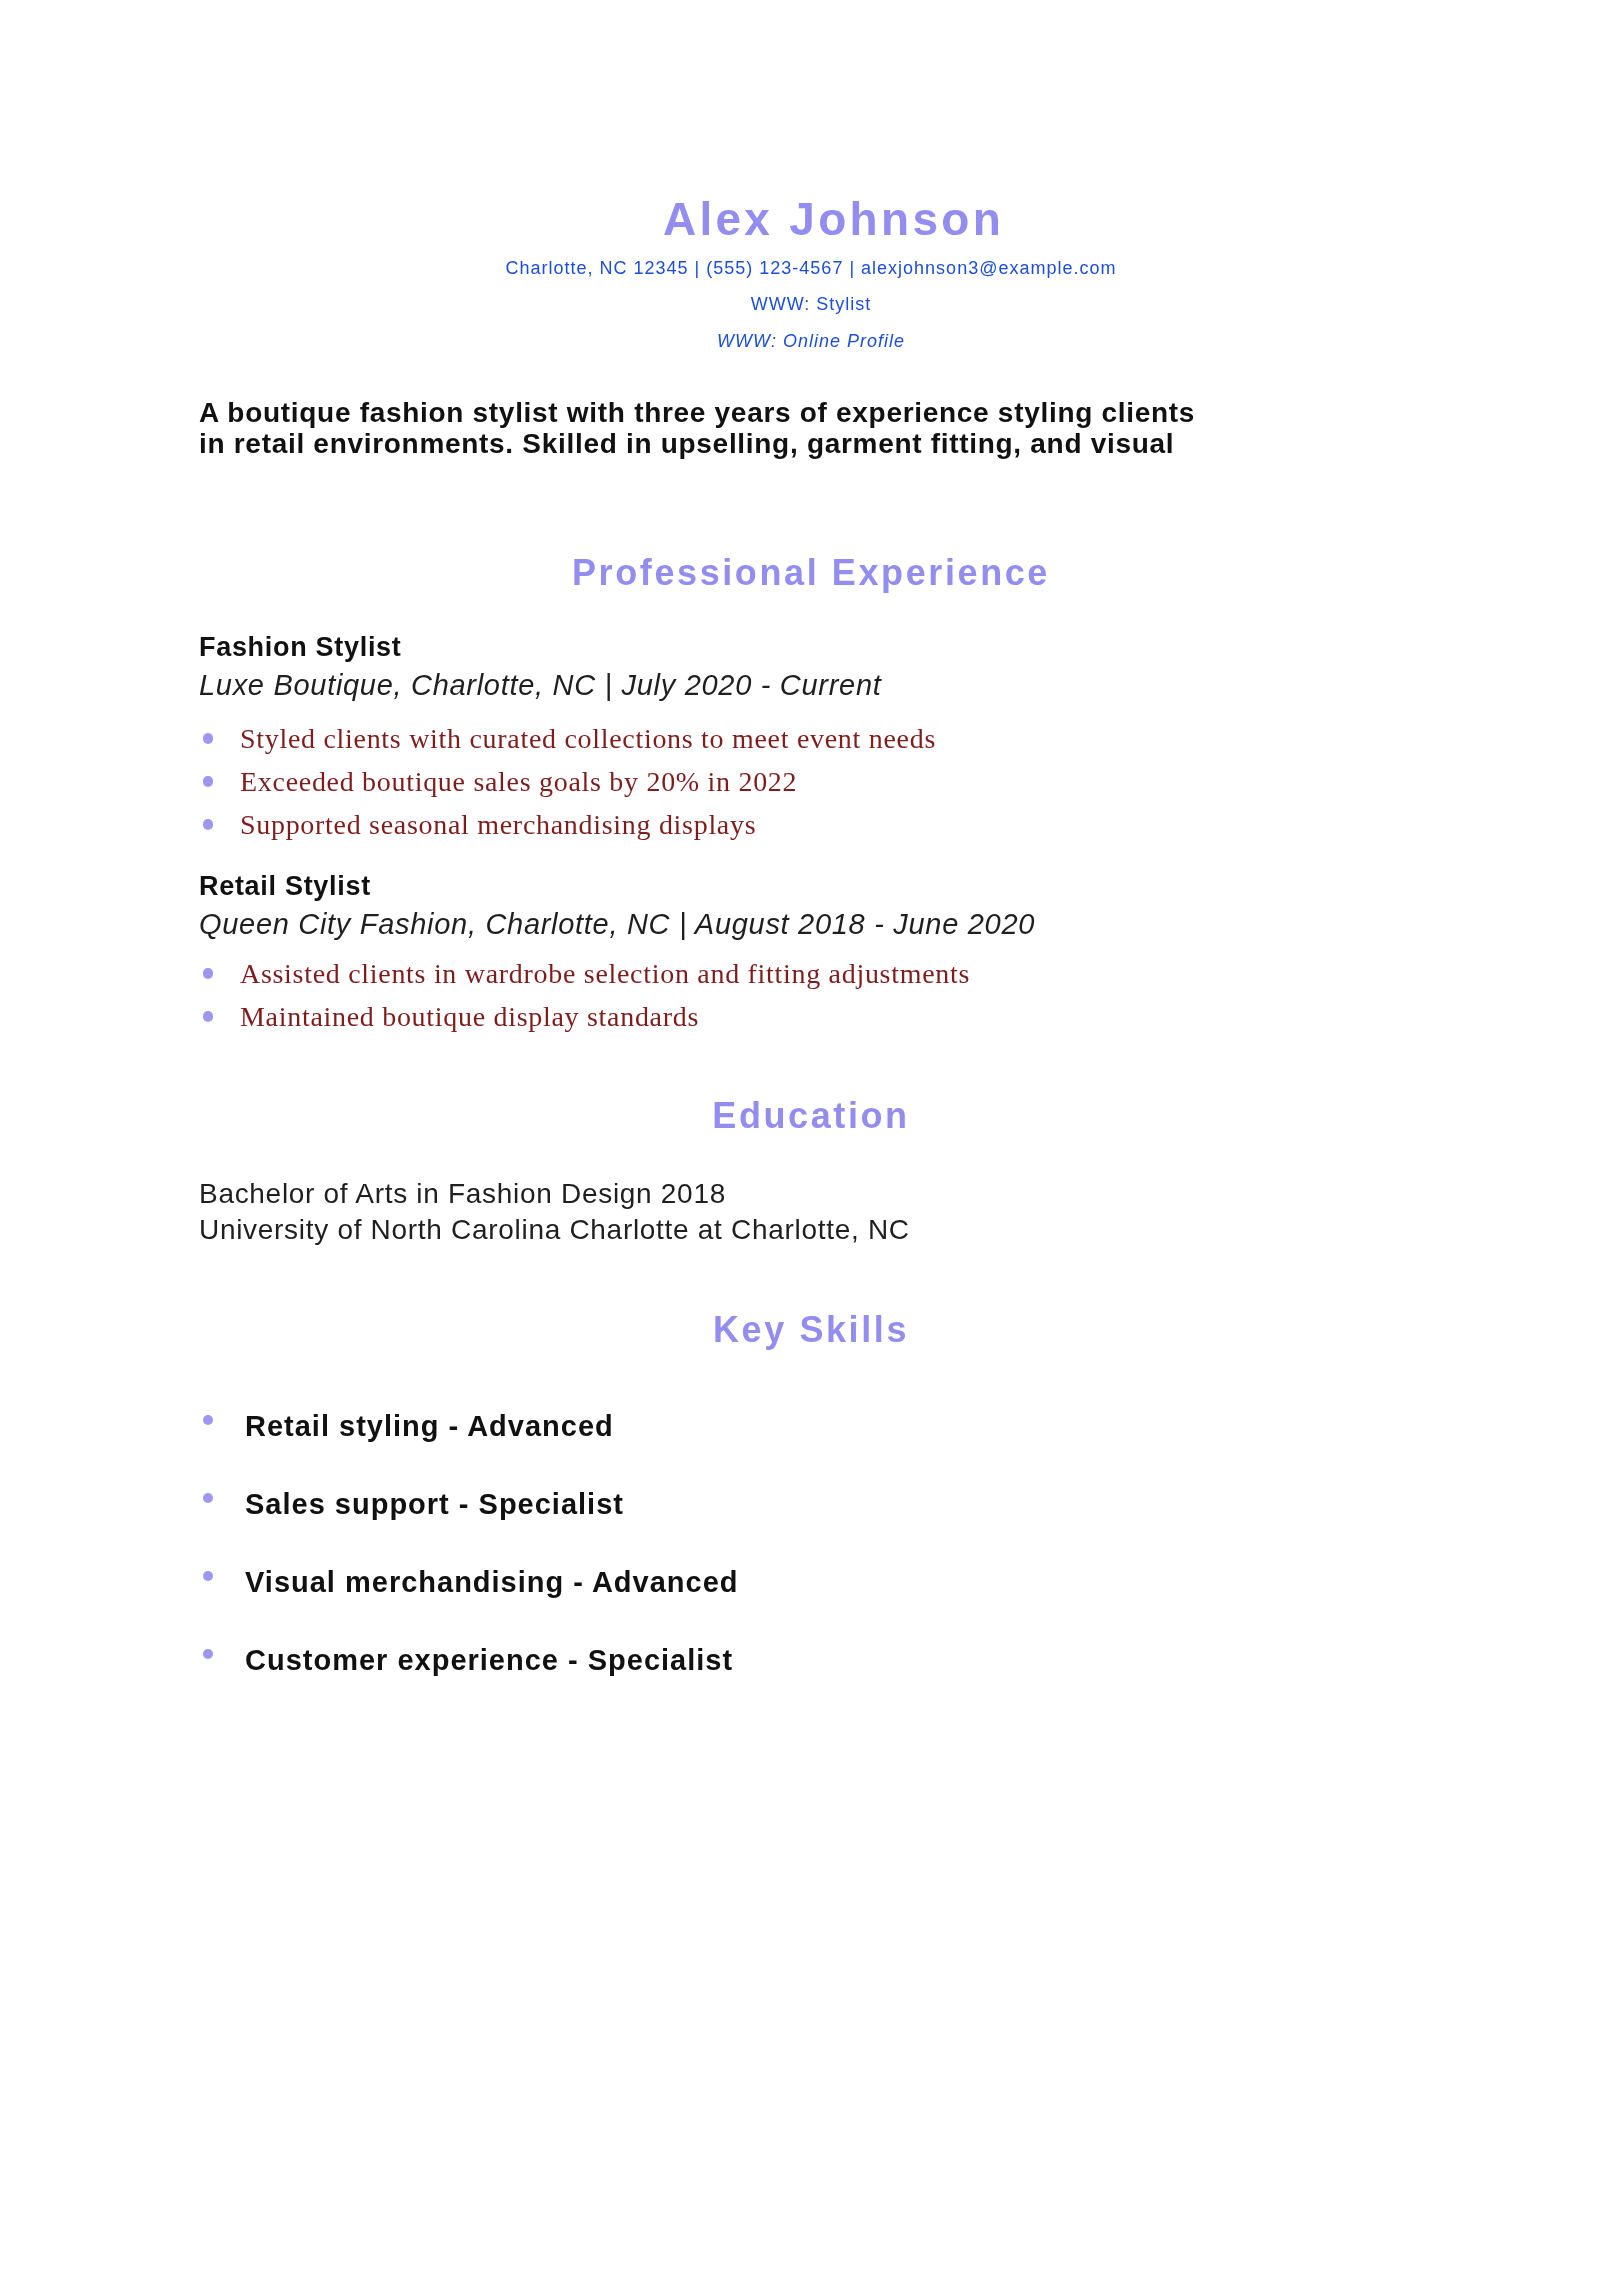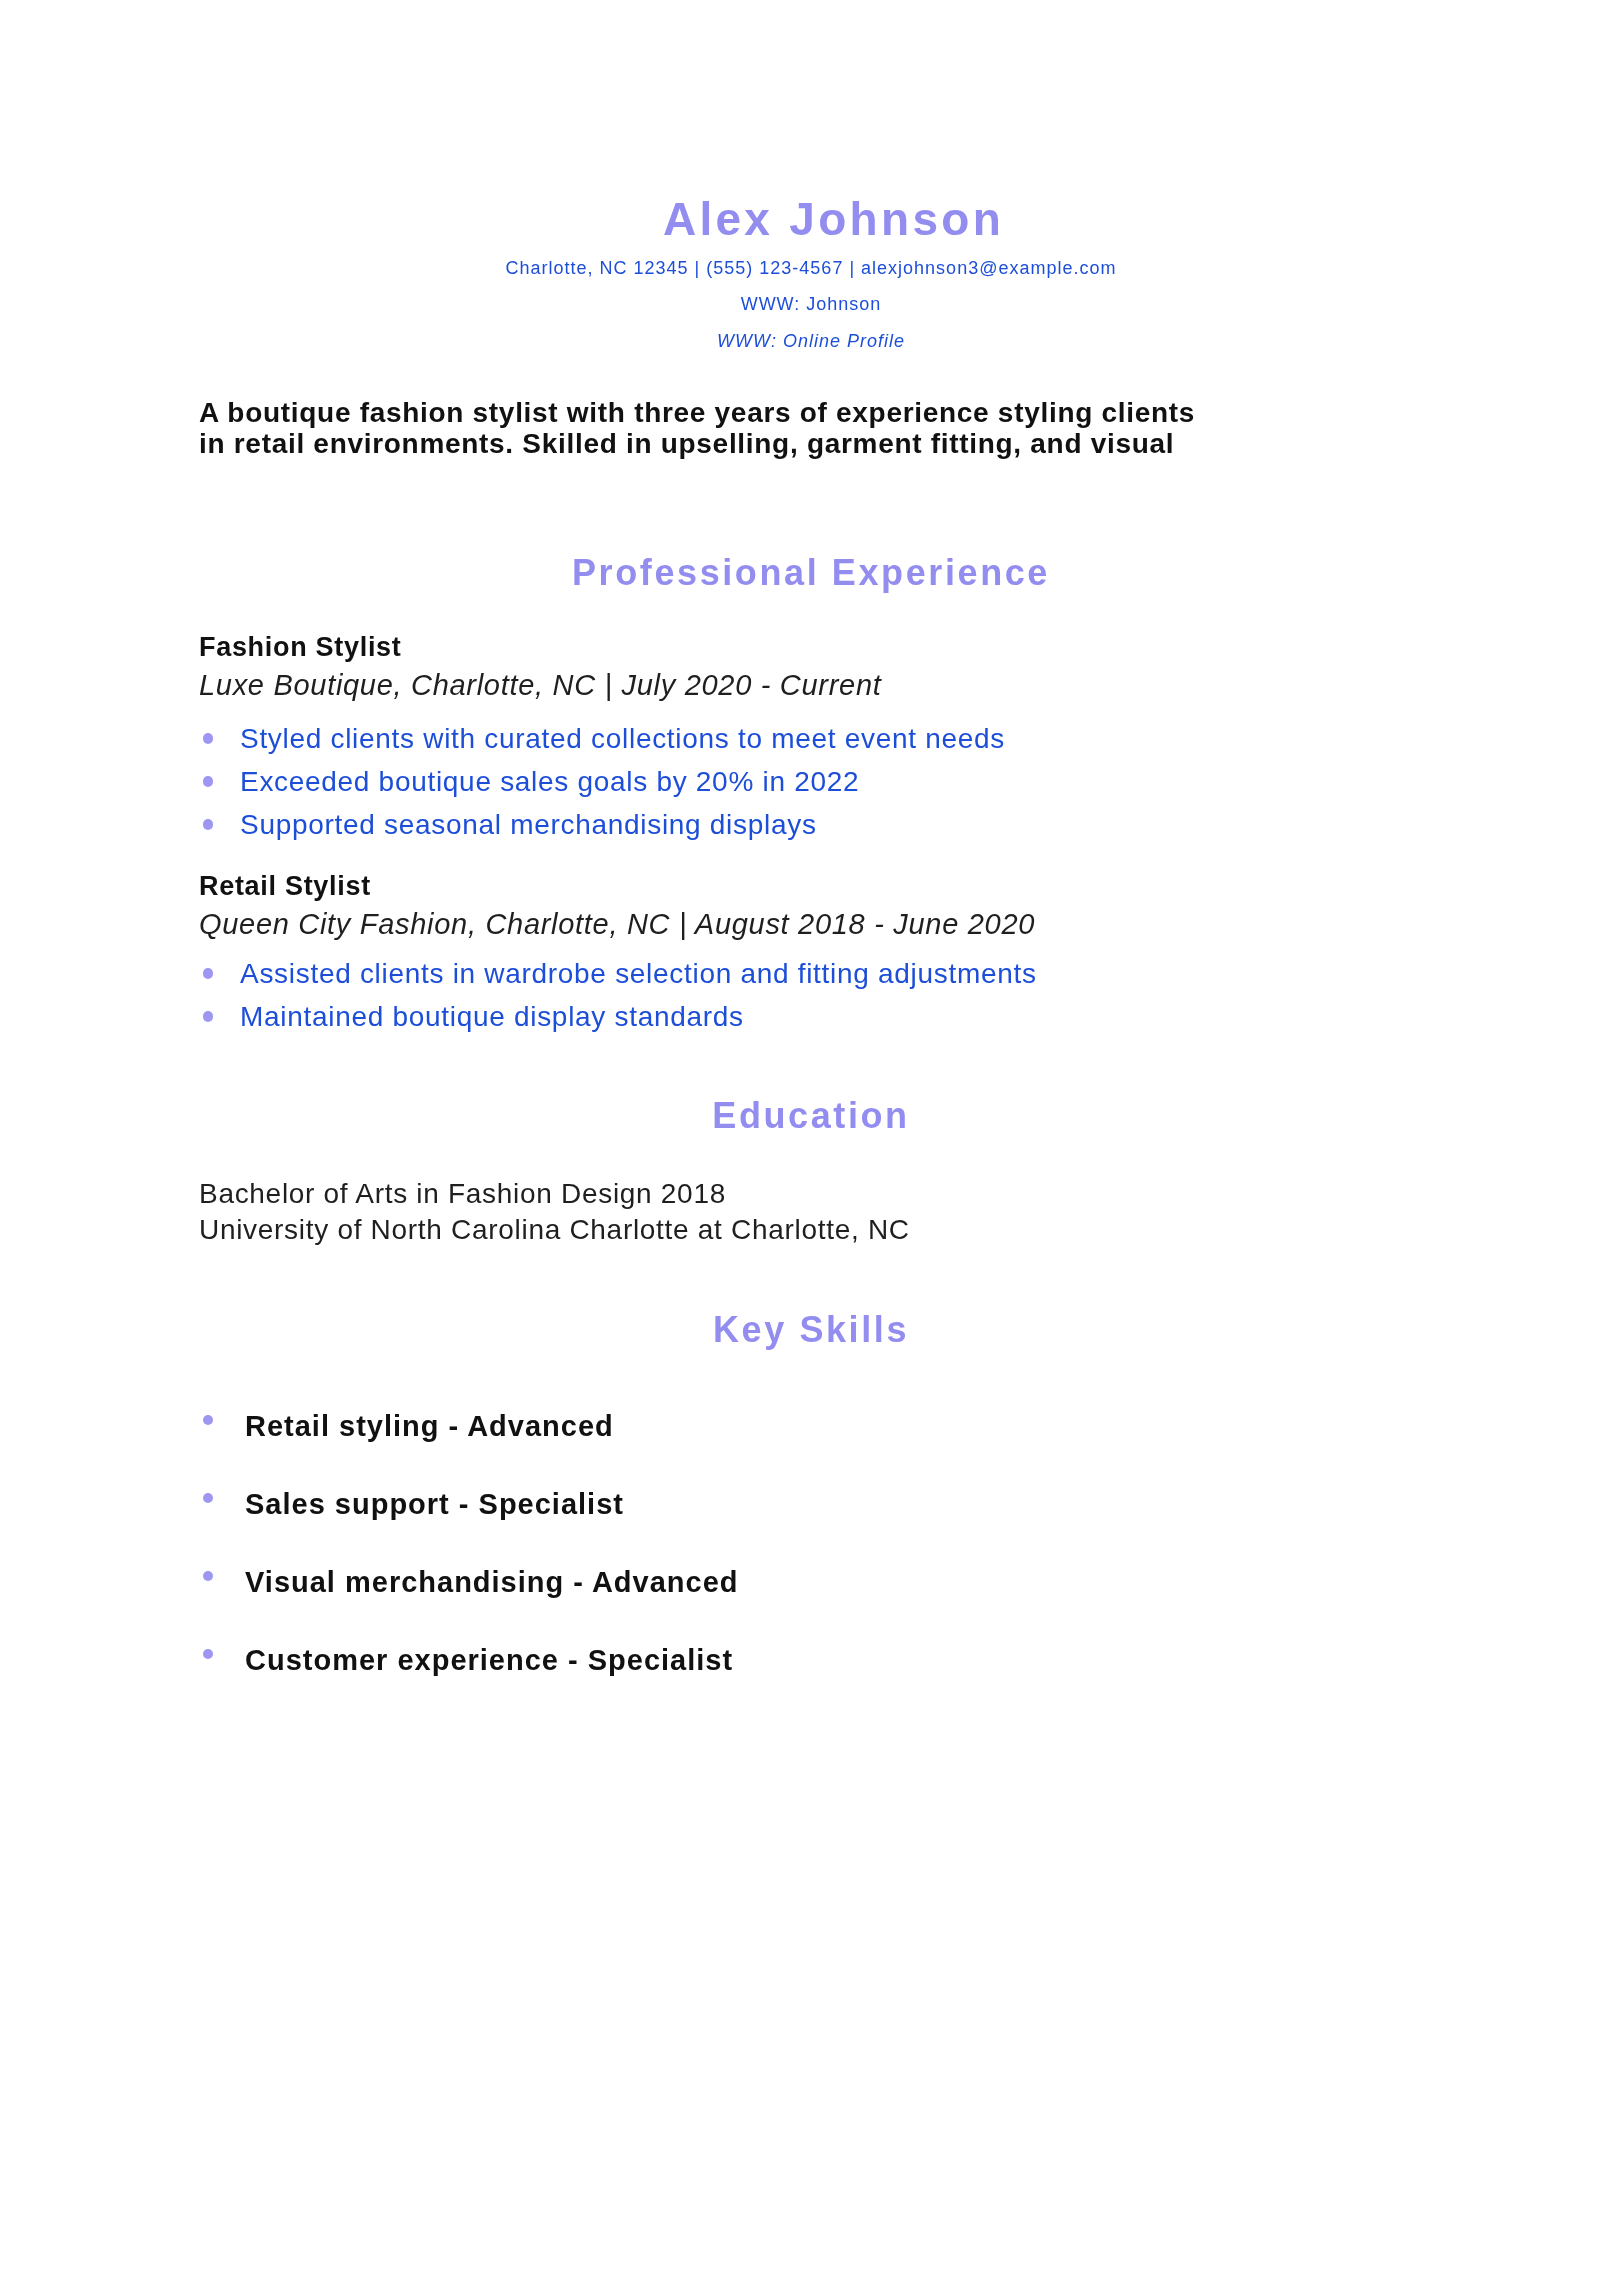--- a/index.html
+++ b/index.html
@@ -82,22 +82,23 @@
     left: 199px;
     right: 170px;
   }
   ul.bullets li {
     position: relative;
     height: 43px;
     line-height: 43px;
     padding-left: 41px;
     font-size: 28px;
     letter-spacing: 0.7px;
-    color: #1d4ed8;
+    color: #7f1d1d;
     white-space: nowrap;
+    font-family: Liberation Serif, serif;
   }
   ul.bullets li::before {
     content: "";
     position: absolute;
     left: 3.9px;
     top: 16.4px;
     width: 10.5px;
     height: 10.5px;
     border-radius: 50%;
     background: #9D97F2;
@@ -144,21 +145,21 @@
   }
 </style>
 </head>
 <body>
 
 <div class="page">
 
   <div class="abs centered name">Alex Johnson</div>
 
   <div class="abs centered contact-line contact-1">Charlotte, NC 12345 | (555) 123-4567 | alexjohnson3@example.com</div>
-  <div class="abs centered contact-line contact-2">WWW: Johnson</div>
+  <div class="abs centered contact-line contact-2">WWW: Stylist</div>
   <div class="abs centered contact-line contact-3">WWW: Online Profile</div>
 
   <div class="abs summary">
     <span>A boutique fashion stylist with three years of experience styling clients</span>
     <span>in retail environments. Skilled in upselling, garment fitting, and visual</span>
   </div>
 
   <div class="abs centered section-heading h-experience">Professional Experience</div>
 
   <div class="abs job-title jt-1">Fashion Stylist</div>

